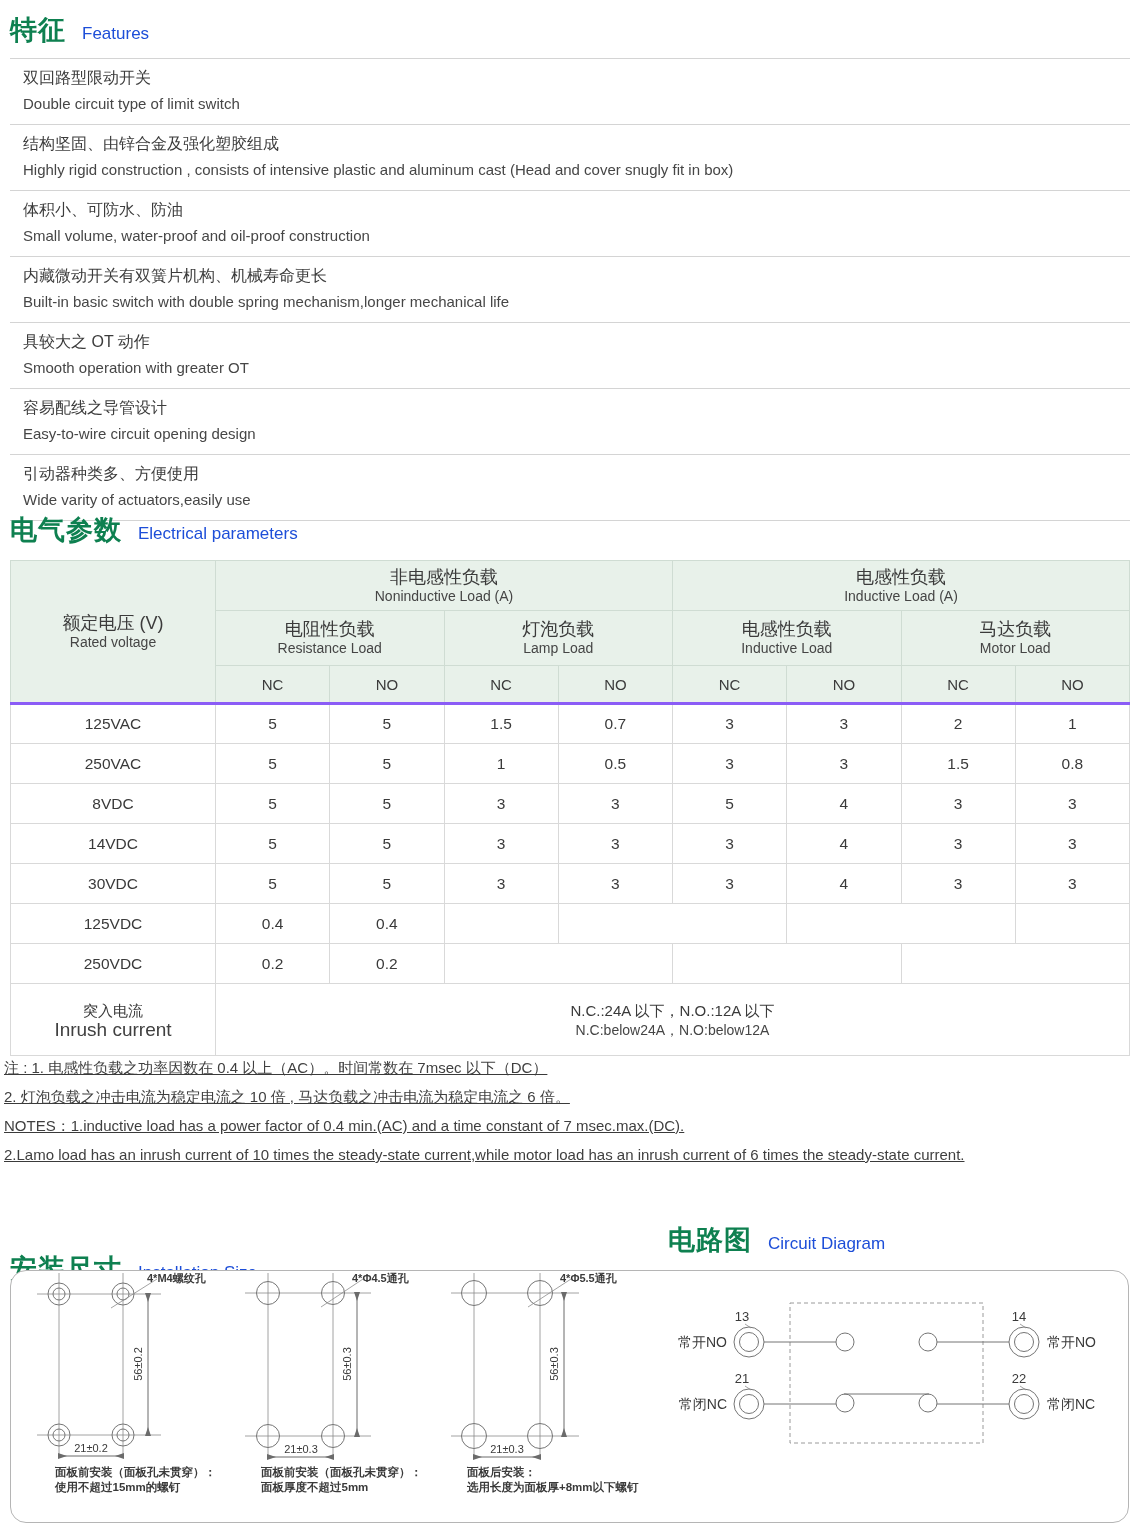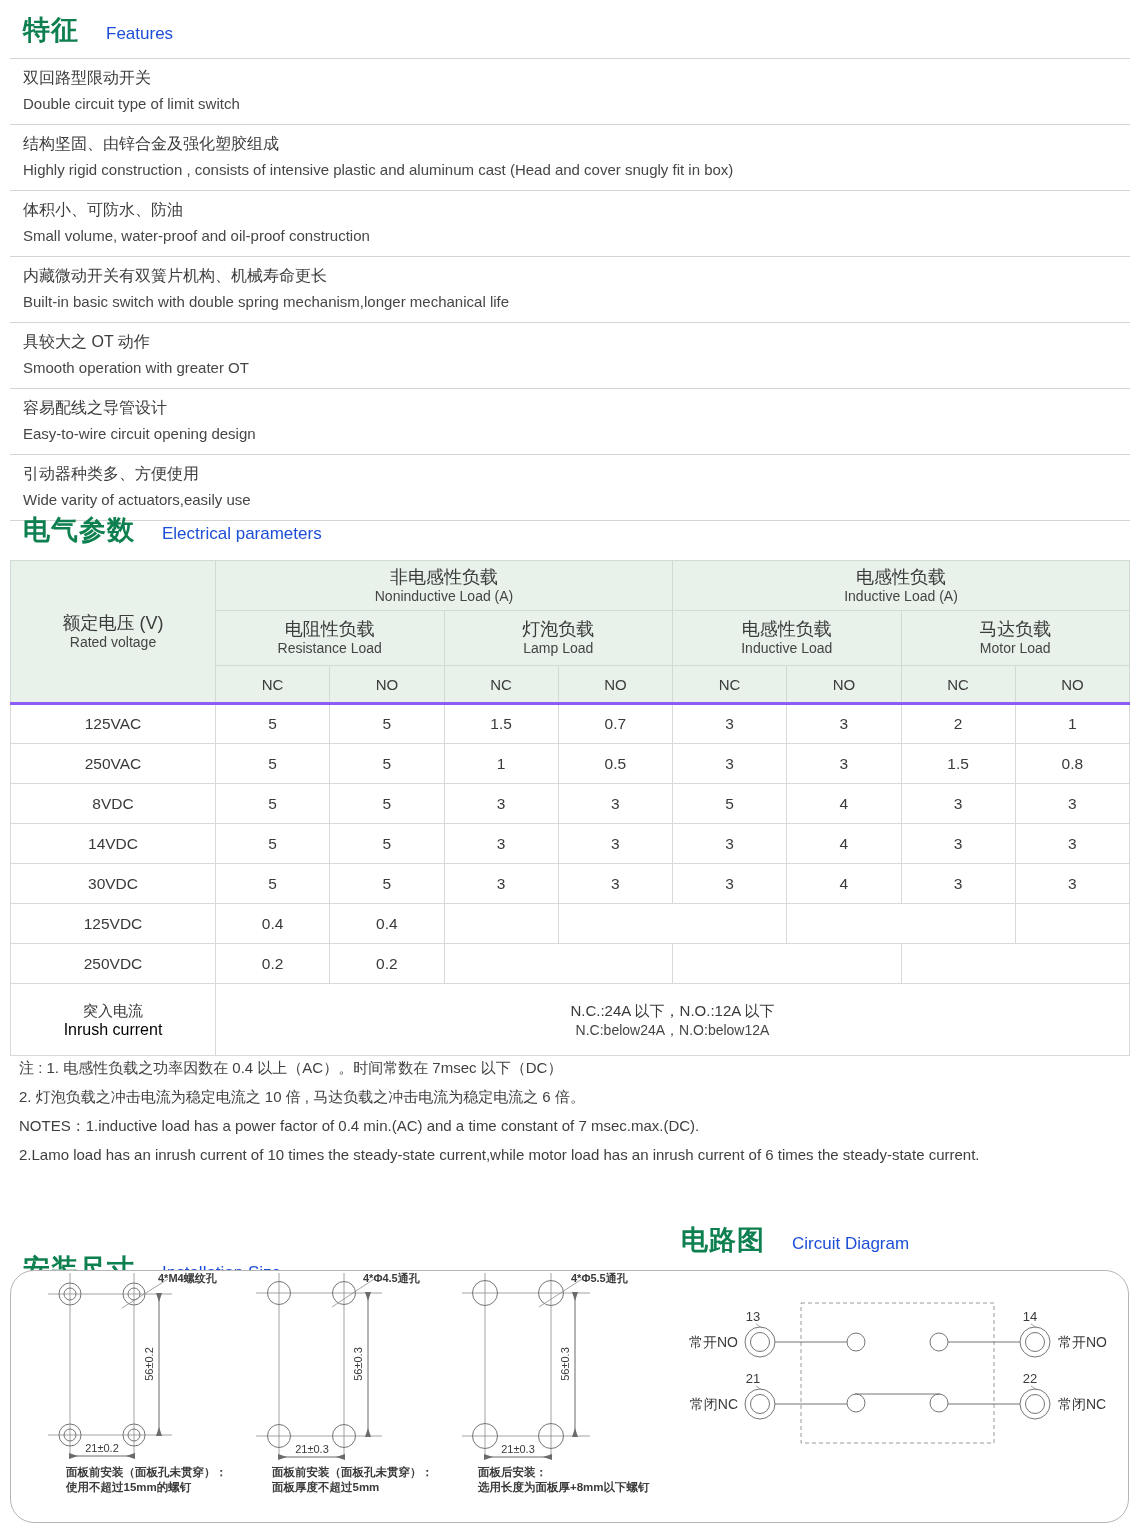--- a/index.html
+++ b/index.html
@@ -1,21 +1,21 @@
 <!DOCTYPE html>
 <html><head>
 <meta charset="utf-8">
 <style>
   * { box-sizing: border-box; margin: 0; padding: 0; }
   html,body { background:#ffffff; }
   body { width:1140px; height:1531px; font-family:"Liberation Sans", sans-serif; color:#3a3a3a; }
   .page { position:relative; width:1140px; height:1531px; overflow:hidden; background:#fff; }
 
   
-  .sec-head { position:absolute; display:flex; align-items:baseline; gap:27px;margin-left:13px; }
+  .sec-head { position:absolute; display:flex; align-items:baseline; gap:16px; }
   .sec-head .zh { color:#0e8050; font-size:27px; font-weight:bold; letter-spacing:1px; }
   .sec-head .en { color:#1d4ed8; font-size:17px; }
 
   
   .features-list { position:absolute; left:10px; top:58px; width:1120px; list-style:none; border-bottom:1px solid #d4d4d4; }
   .features-list li { border-top:1px solid #d4d4d4; padding:8px 13px 10px 13px; }
   .feat-zh { font-size:16px; color:#3c3c3c; line-height:22px; margin-bottom:5px; }
   .feat-en { font-size:15px; color:#464646; line-height:20px; }
 
   
@@ -27,30 +27,30 @@
   table.params thead tr.h2 { height:55px; }
   table.params thead tr.h3 { height:38px; }
   .th-zh { font-size:18px; color:#3b3b3b; line-height:20px; }
   .th-en { font-size:14px; color:#454545; line-height:18px; }
   .th-ncno { font-size:15px; color:#3b3b3b; }
   table.params tbody tr { height:40px; }
   table.params tbody td { font-size:15.5px; color:#3a3a3a; background:#fff; }
   table.params tbody tr.firstrow td { border-top:3px solid #8b5cf6; }
   table.params tbody tr.inrush { height:72px; }
   .inr-zh { font-size:15px; line-height:20px; }
-  .inr-en { font-size:16px; color:#000000; line-height:18px; }
+  .inr-en { font-size:19px; color:#404040; line-height:18px; }
   .inrush-val .l1 { font-size:15px; line-height:21px; }
   .inrush-val .l2 { font-size:14px; color:#454545; line-height:19px; }
 
   
-  .notes { position:absolute; left:19px; top:1058px; width:1118px; }
+  .notes { position:absolute; left:4px; top:1058px; width:1118px;text-decoration:underline; }
   .notes div { font-size:15px; color:#3f3f3f; line-height:20px; margin-bottom:9px; }
 
   
-  .bottom-box { position:absolute; left:10px; top:1270px; width:1119px; height:253px; border:1px solid #b5b5b5; border-radius:24px; background:#fff;padding-left:11px; }
+  .bottom-box { position:absolute; left:10px; top:1270px; width:1119px; height:253px; border:1px solid #b5b5b5; border-radius:16px; background:#fff; }
   svg text { font-family:"Liberation Sans", sans-serif; fill:#3a3a3a; }
   .dline { stroke:#757575; stroke-width:1; fill:none; }
   .thin  { stroke:#8c8c8c; stroke-width:0.8; fill:none; }
   .dimln { stroke:#6b6b6b; stroke-width:1; fill:none; }
   .lab { font-size:11px; font-weight:bold; }
   .dim { font-size:11px; }
   .cap { font-size:11.5px; font-weight:bold; }
   .cnum { font-size:13px; }
   .clab { font-size:14px; }
 </style>

